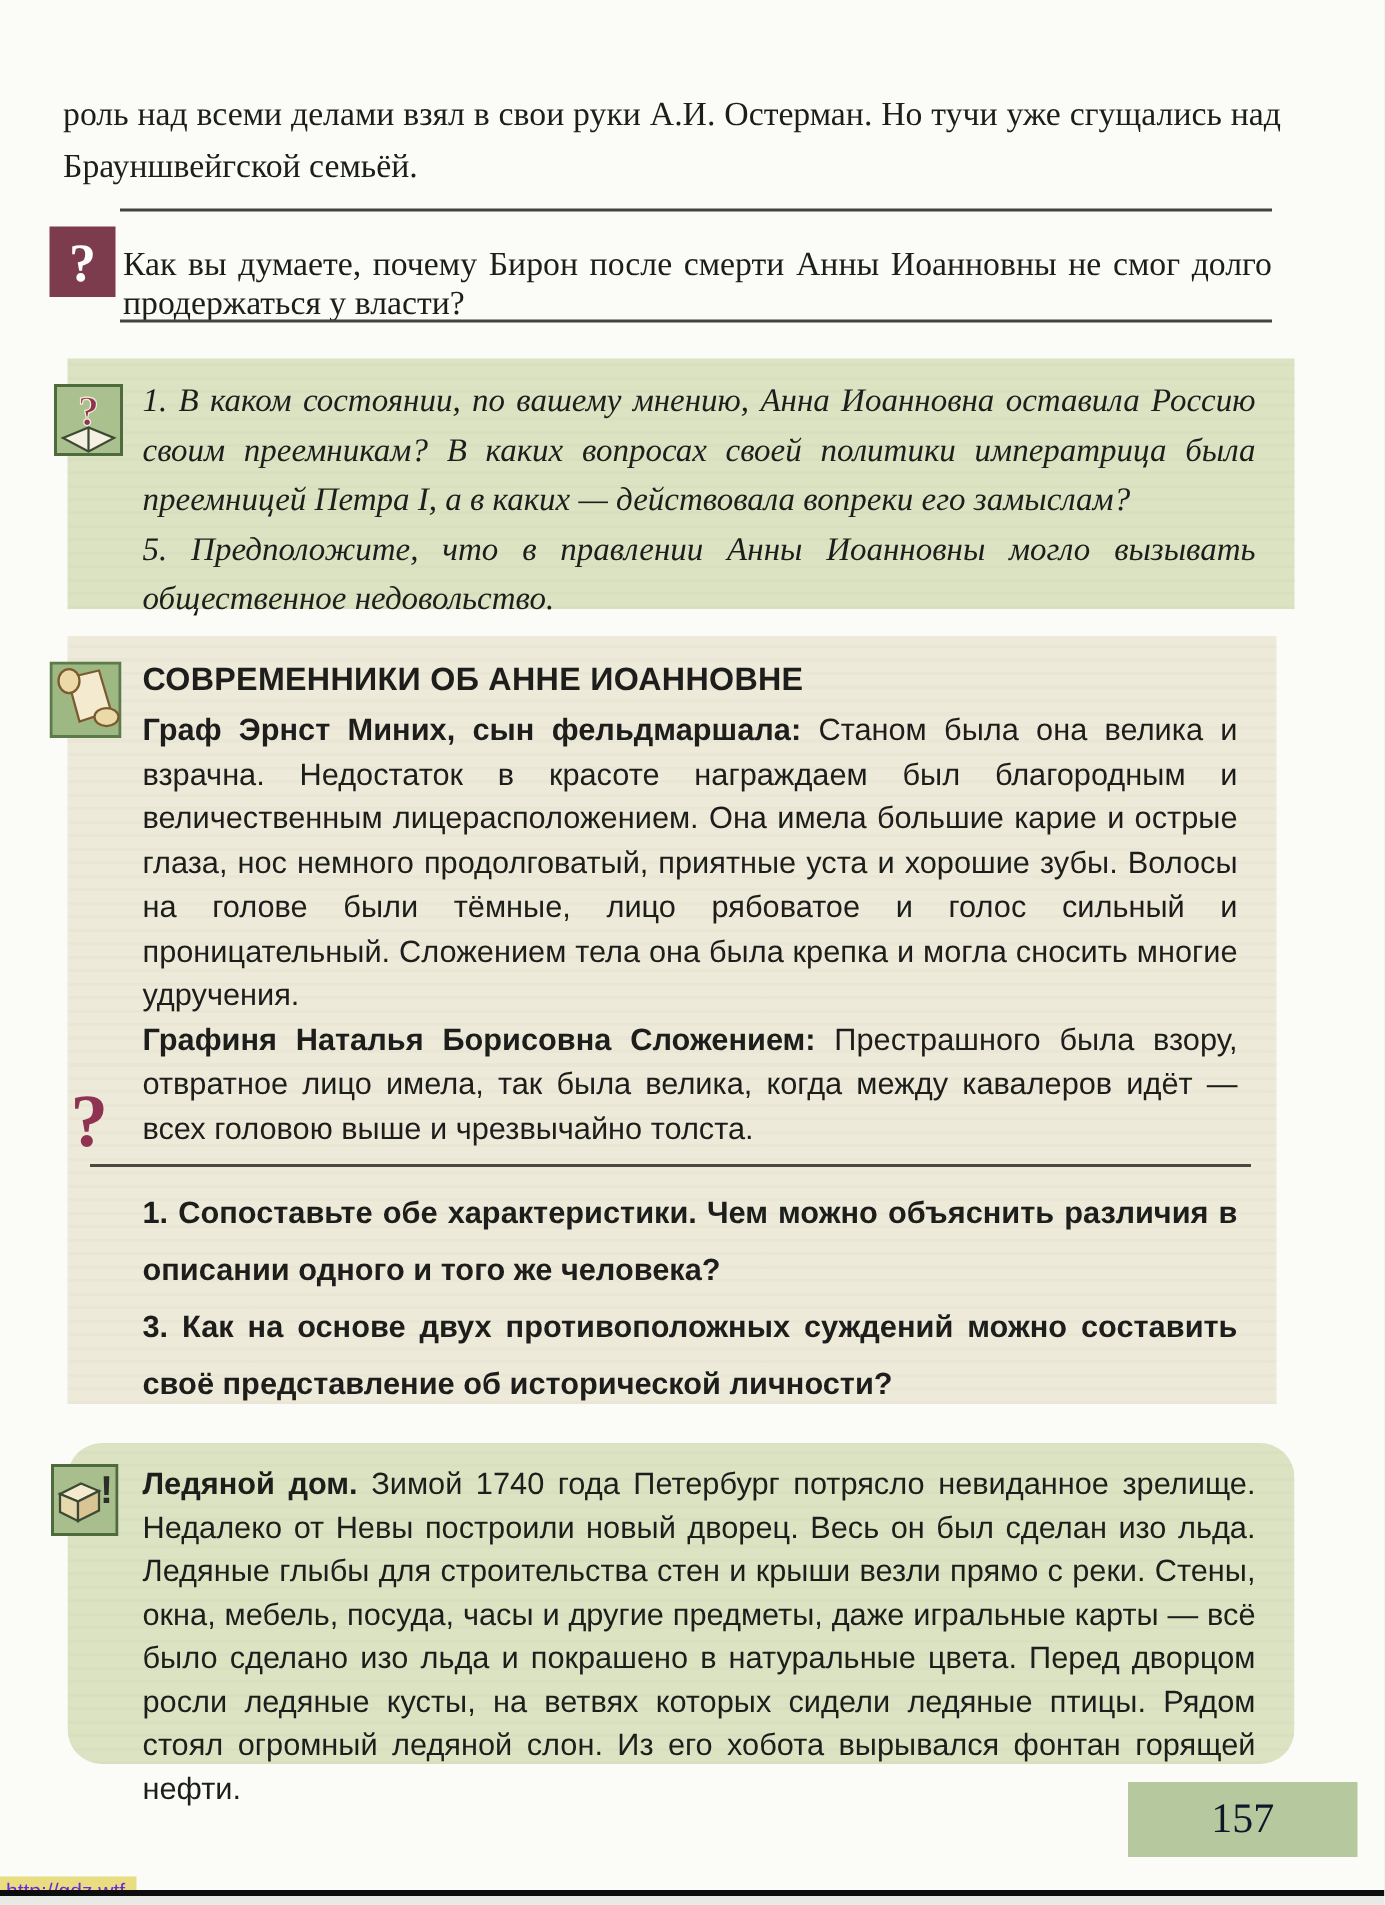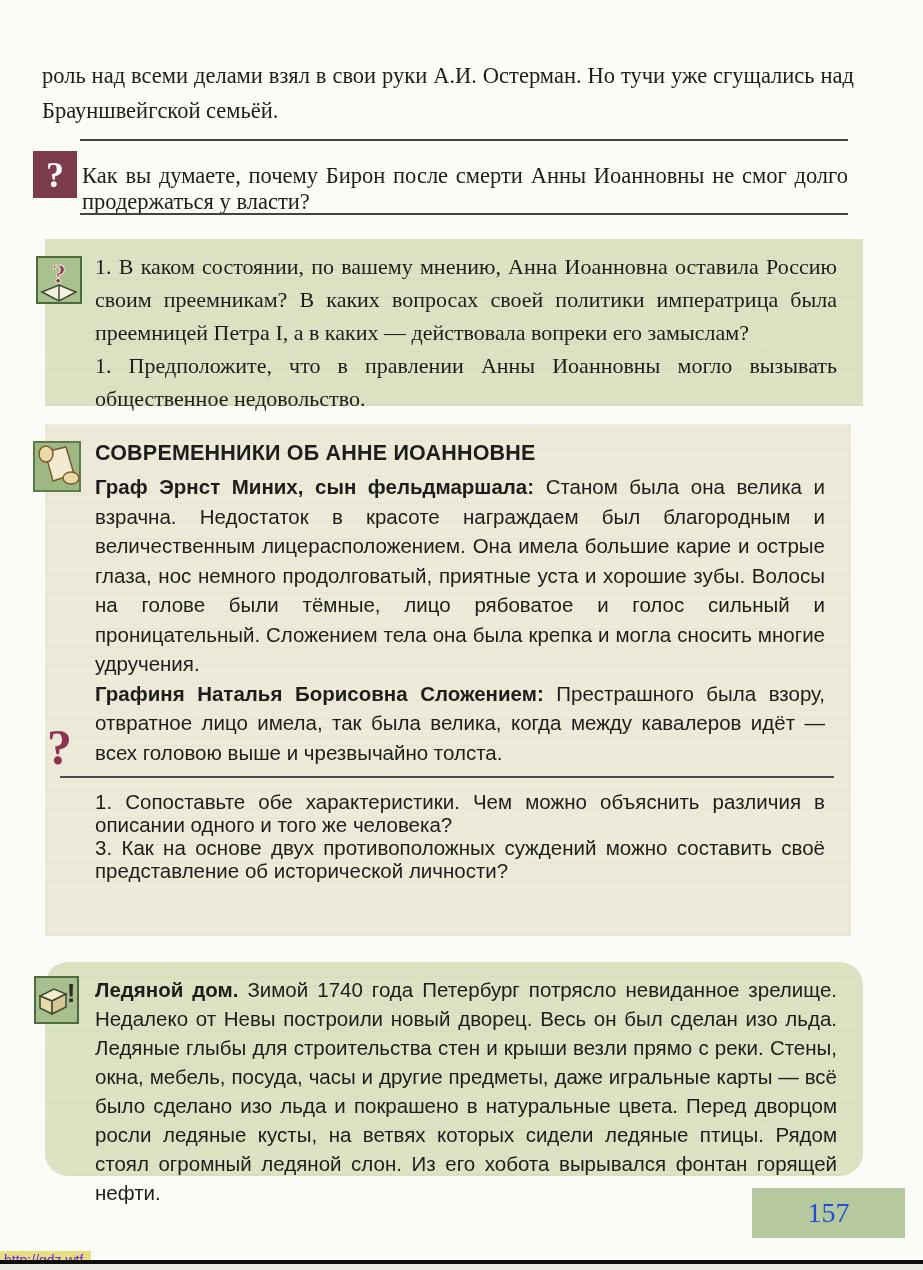--- a/index.html
+++ b/index.html
@@ -22,41 +22,41 @@
 
   .icon-q{position:absolute;left:33px;top:151px;width:44px;height:47px;
     background:#7d3b4e;color:#fff;display:flex;align-items:center;justify-content:center;
     font-size:36px;font-weight:bold;font-family:"Liberation Serif", serif;}
   .qtext{position:absolute;left:82px;top:163px;width:766px;
     font-size:22.5px;line-height:26px;}
 
   .block{position:absolute;left:45px;box-sizing:border-box;
     background-image:repeating-linear-gradient(0deg, rgba(110,110,80,0.03) 0 2px, transparent 2px 9px);}
   .block-tasks{top:239px;width:818px;height:167px;background-color:#dce3c3;
-    padding:11px 26px 8px 50px;font-size:22px;line-height:33px;}
+    padding:11px 26px 8px 50px;font-size:22px;line-height:33px;font-style:italic;}
   .block-doc{top:424px;width:806px;height:512px;background-color:#edead9;
     padding:14px 26px 24px 50px;font-size:20.5px;line-height:29.5px;
     font-family:"Liberation Sans", sans-serif;}
   .block-doc h2{margin:0 0 4px 0;font-size:21.5px;line-height:30px;letter-spacing:.2px;}
   .doc-hr{height:2px;background:#494942;margin:9px 0 12px -35px;width:calc(100% + 44px);}
-  .doc-questions p{line-height:23px;}
+  .doc-questions p{line-height:38px;font-weight:bold;}
   .block-story{top:962px;width:818px;height:214px;background-color:#dce3c3;
     padding:13px 26px 8px 50px;font-size:20.5px;line-height:29px;
     font-family:"Liberation Sans", sans-serif;border-radius:23px;}
 
   .page-icon{position:absolute;}
   .icon-tasks{left:36px;top:256px;}
   .icon-scroll{left:33px;top:441px;}
   .icon-chest{left:34px;top:976px;}
   .q-glyph{position:absolute;left:47px;top:722px;font-size:50px;line-height:50px;
     font-weight:bold;color:#8e3352;font-family:"Liberation Serif", serif;}
 
   .pagenum{position:absolute;left:752px;top:1188px;width:153px;height:50px;
     background:#b6c99e;display:flex;align-items:center;justify-content:center;
-    font-size:28px;color:#1d4ed8;font-family:"Liberation Serif", serif;}
+    font-size:28px;color:#0f172a;font-family:"Liberation Serif", serif;}
   .watermark{position:absolute;left:0;top:1251px;background:#e9dd82;color:#6d28d9;
     font-family:"Liberation Sans", sans-serif;font-size:14px;padding:1px 8px 2px 4px;}
   .scan-edge{position:absolute;left:0;bottom:0;width:923px;height:4px;background:#0d0d0d;}
 </style>
 </head>
 <body>
 
 <div class="page">
 
   <p class="intro justify serif">роль над всеми делами взял в свои руки А.И. Остерман. Но тучи уже сгущались над Брауншвейгской семьёй.</p>
@@ -65,21 +65,21 @@
 
   <div class="icon-q">
     <span>?</span>
   </div>
   <p class="qtext justify serif">Как вы думаете, почему Бирон после смерти Анны Иоанновны не смог долго продержаться у власти?</p>
 
   <div class="hr hr2"></div>
 
   <section class="block block-tasks justify serif">
     <p>1. В каком состоянии, по вашему мнению, Анна Иоанновна оставила Россию своим преемникам? В каких вопросах своей политики императрица была преемницей Петра I, а в каких — действовала вопреки его замыслам?</p>
-    <p>1. Предположите, что в правлении Анны Иоанновны могло вызывать общественное недовольство.</p>
+    <p>5. Предположите, что в правлении Анны Иоанновны могло вызывать общественное недовольство.</p>
   </section>
   <svg class="page-icon icon-tasks" width="46" height="48" viewBox="0 0 46 48">
     <rect x="1" y="1" width="44" height="46" fill="#abc08f" stroke="#4e6b3e" stroke-width="2"></rect>
     <path d="M6 36 L23 29 L40 36 L23 45 Z" fill="#f4f1e2" stroke="#3c4a33" stroke-width="1.5"></path>
     <path d="M23 29 L23 45" stroke="#3c4a33" stroke-width="1.5"></path>
     <text x="23" y="27" text-anchor="middle" font-family="Liberation Serif, serif" font-size="28" font-weight="bold" fill="#8c3550" stroke="#f6edd9" stroke-width="0.8">?</text>
   </svg>
 
   <section class="block block-doc justify sans">
     <h2>СОВРЕМЕННИКИ ОБ АННЕ ИОАННОВНЕ</h2>

